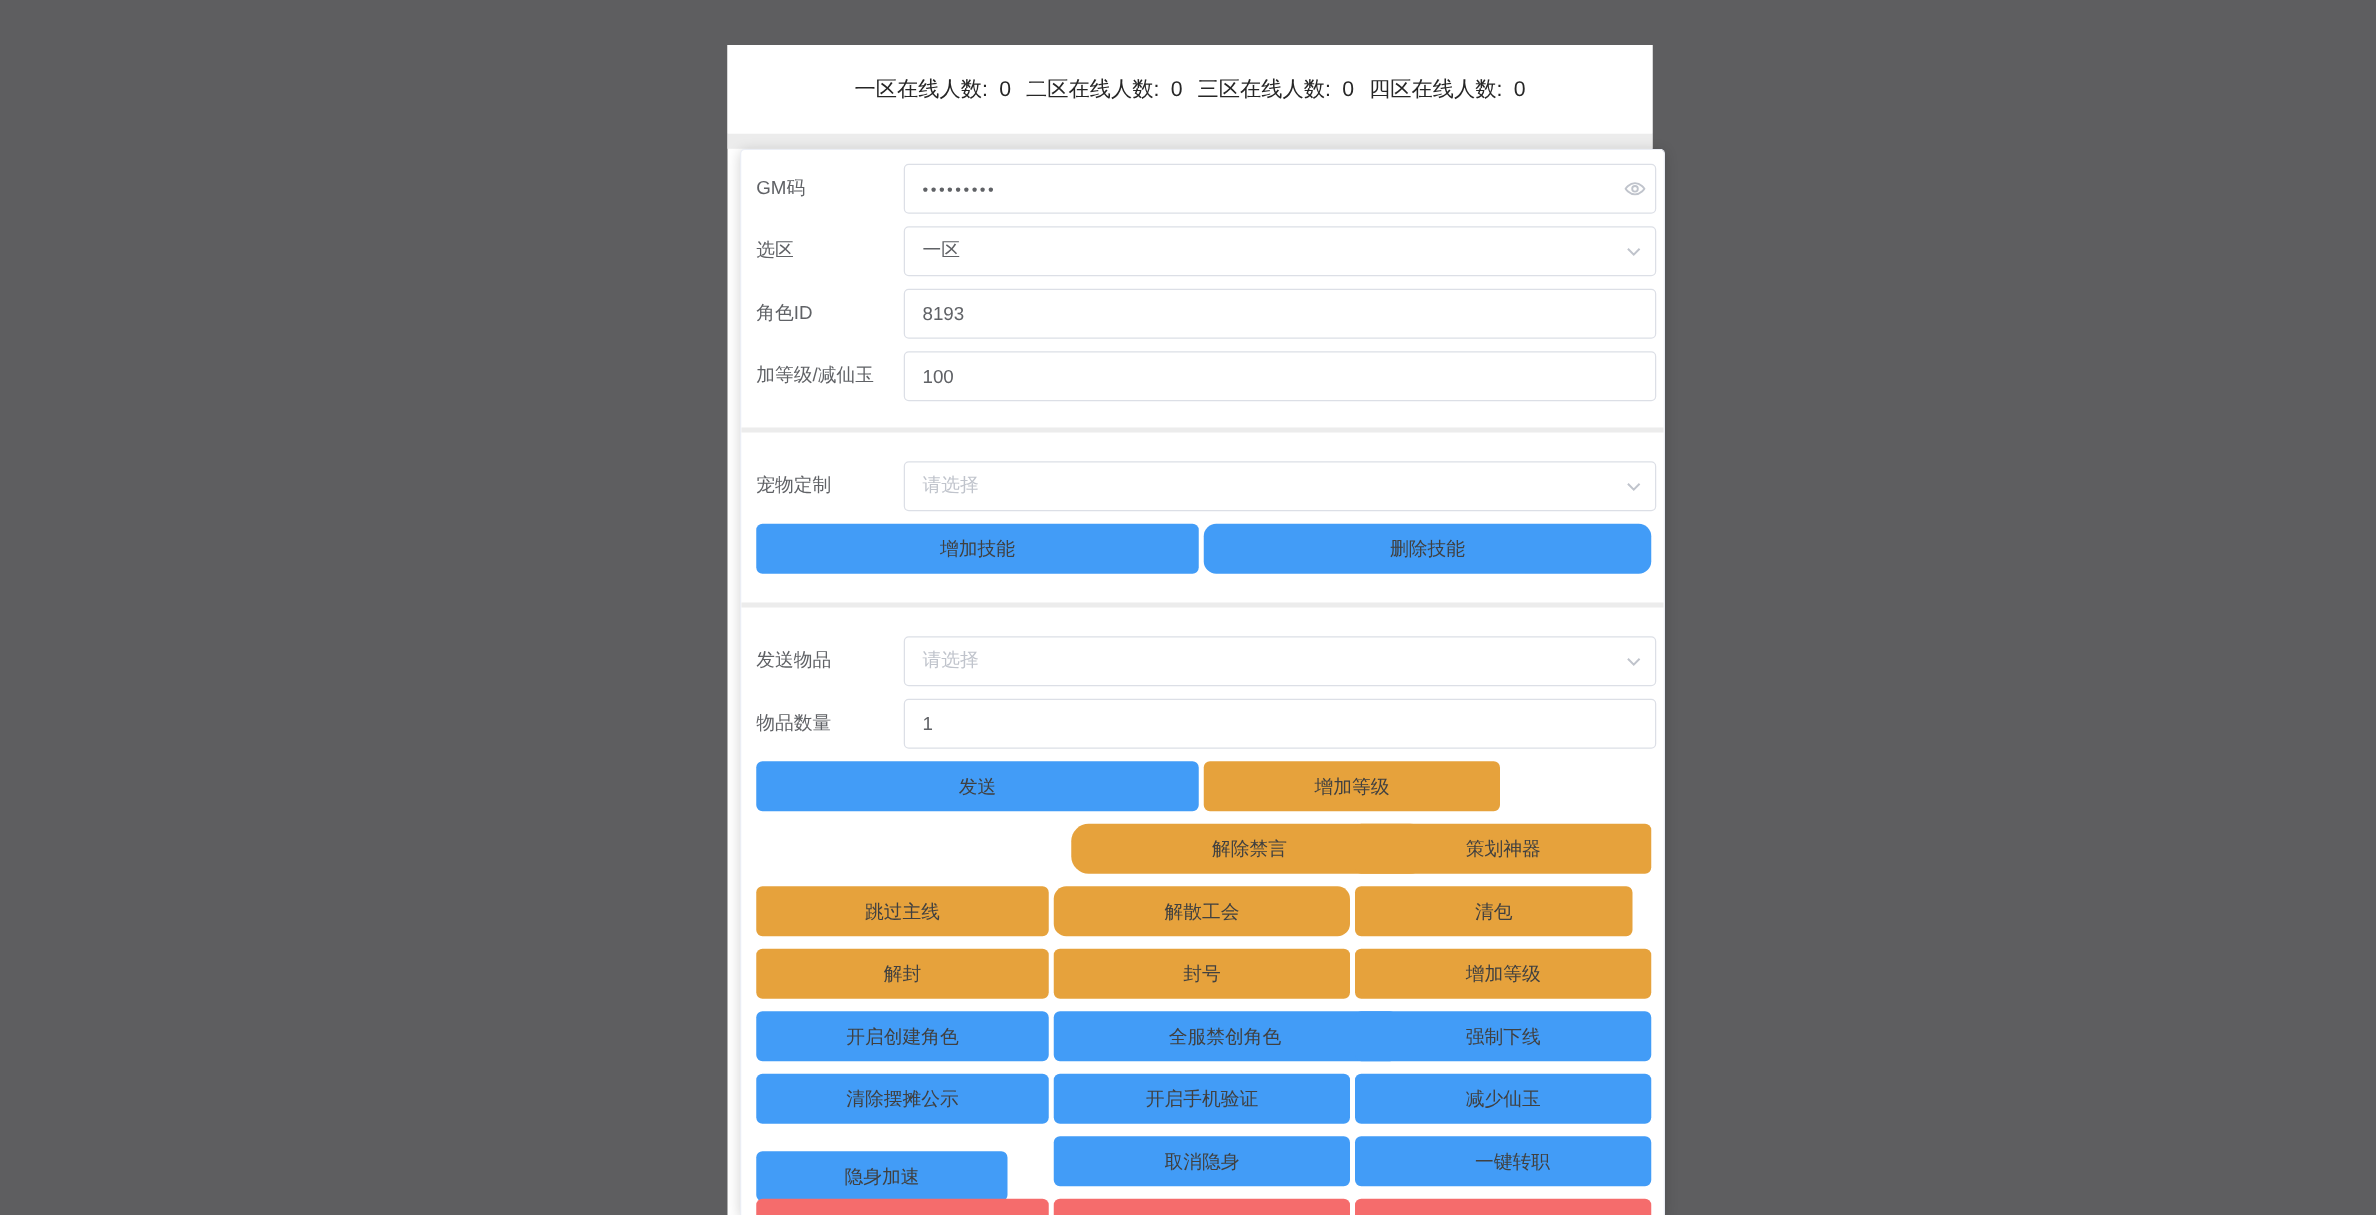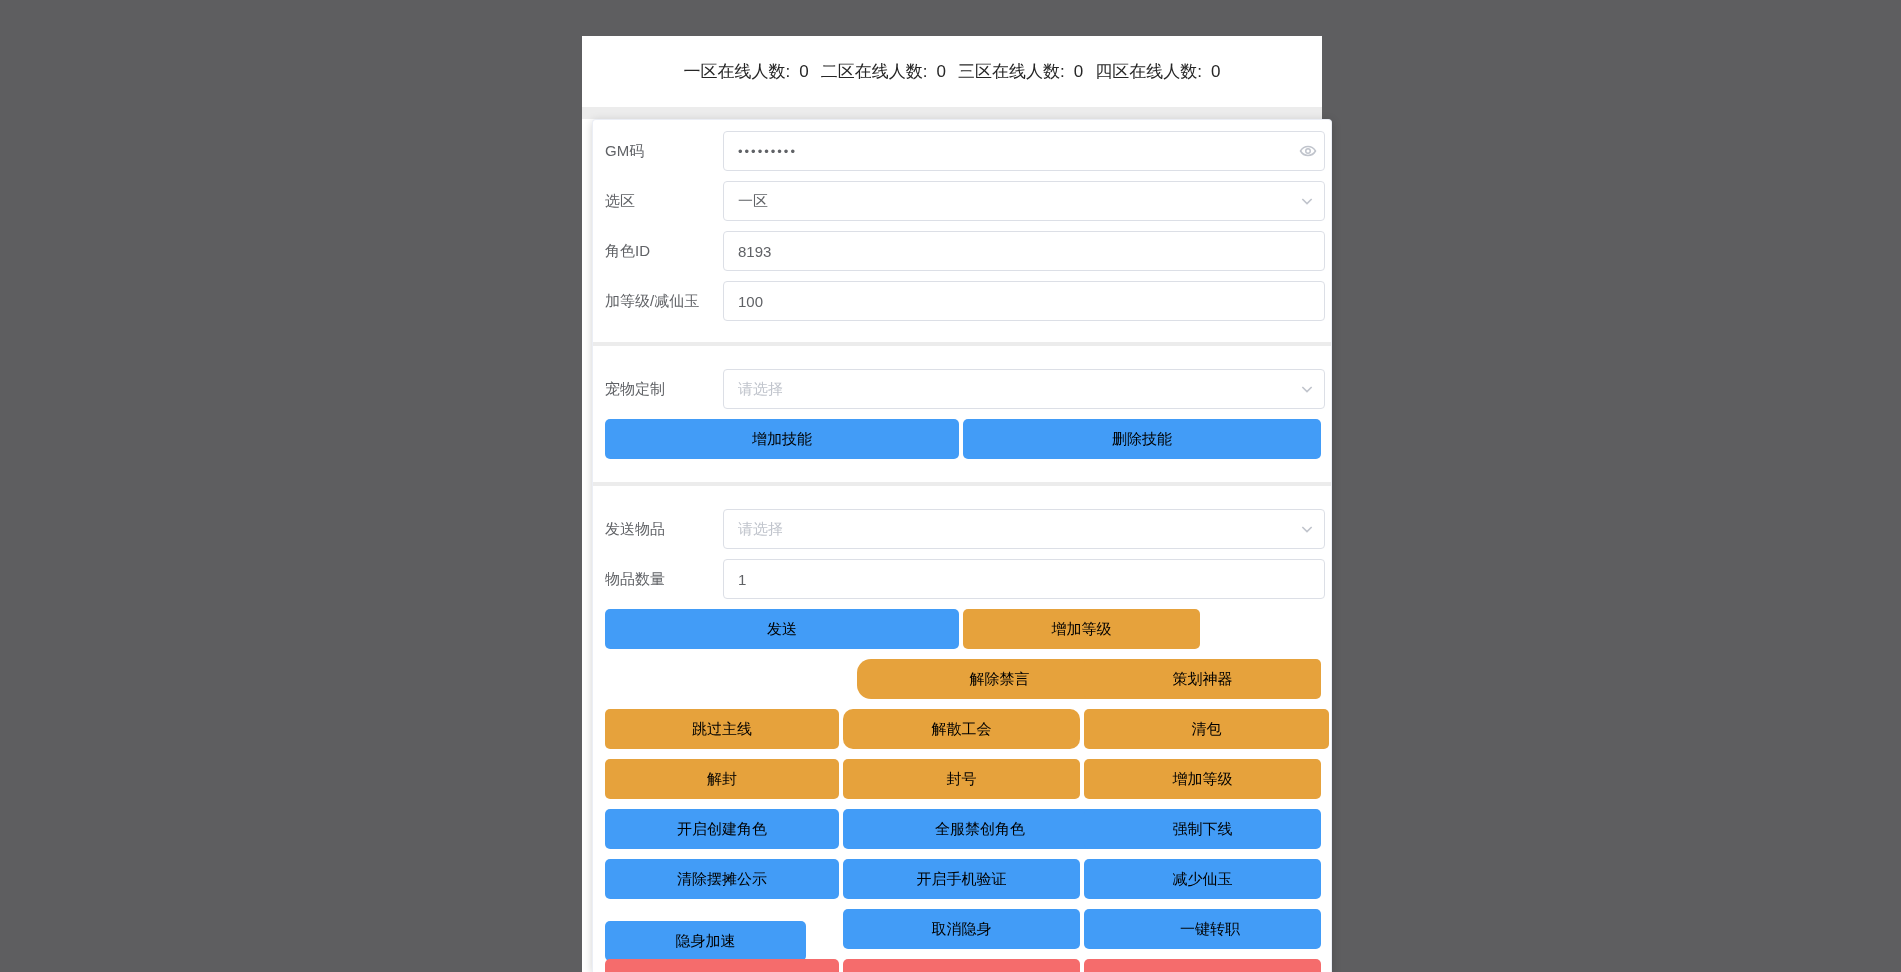--- a/index.html
+++ b/index.html
@@ -15,21 +15,21 @@
     box-shadow:0 2px 10px rgba(0,0,0,0.18);box-sizing:border-box;overflow:hidden;}
   .row-label{position:absolute;left:12px;width:114px;font-size:15px;color:#606266;
     line-height:40px;white-space:nowrap;overflow:hidden;}
   .field{position:absolute;left:130px;width:602px;height:40px;box-sizing:border-box;
     border:1px solid #dcdfe6;border-radius:4px;background:#fff;font-size:15px;color:#606266;
     padding:0 34px 0 14px;outline:none;font-family:inherit;}
   .select{line-height:38px;cursor:pointer;}
   .placeholder{color:#c0c4cc;}
   .field-icon{position:absolute;left:706px;width:18px;height:18px;pointer-events:auto;}
   .divider{position:absolute;left:0;width:100%;height:4px;background:#ececec;}
-  .btn{position:absolute;height:40px;border:none;border-radius:5px;color:#000000;
+  .btn{position:absolute;height:40px;border:none;border-radius:5px;color:#404040;
     font-size:15px;cursor:pointer;font-family:inherit;padding:0;}
   .primary{background:#429cf7;}
   .warning{background:#e6a23c;}
   .danger{background:#f56c6c;}
 </style>
 </head>
 <body>
 
 <div class="page">
 
@@ -88,21 +88,21 @@
     <div class="field select" style="top:249px">
       <span class="placeholder">请选择</span>
     </div>
     <span class="field-icon" style="top:261px">
       <svg width="16" height="16" viewBox="0 0 24 24" fill="none" stroke="#c0c4cc" stroke-width="2.4">
           <polyline points="5,9 12,16 19,9"></polyline>
         </svg>
     </span>
 
     <button class="btn primary" style="top:299px;left:12px;width:354px;">增加技能</button>
-    <button class="btn primary" style="top:299px;left:370px;width:358px;">删除技能</button>
+    <button class="btn primary" style="top:299px;left:370px;width:358px;border-radius:10px;">删除技能</button>
 
     <div class="divider" style="top:362px"></div>
 
     <span class="row-label" style="top:389px">发送物品</span>
     <div class="field select" style="top:389px">
       <span class="placeholder">请选择</span>
     </div>
     <span class="field-icon" style="top:401px">
       <svg width="16" height="16" viewBox="0 0 24 24" fill="none" stroke="#c0c4cc" stroke-width="2.4">
           <polyline points="5,9 12,16 19,9"></polyline>
@@ -113,21 +113,21 @@
     <input class="field" style="top: 439px;" type="text" value="1">
 
     <button class="btn primary" style="top:489px;left:12px;width:354px;">发送</button>
     <button class="btn warning" style="top:489px;left:370px;width:237px;">增加等级</button>
 
     <button class="btn warning" style="top:539px;left:264px;width:285px;border-radius:14px;">解除禁言</button>
     <button class="btn warning" style="top:539px;left:491px;width:237px;">策划神器</button>
 
     <button class="btn warning" style="top:589px;left:12px;width:234px;">跳过主线</button>
     <button class="btn warning" style="top:589px;left:250px;width:237px;border-radius:10px;">解散工会</button>
-    <button class="btn warning" style="top:589px;left:491px;width:245px;">清包</button>
+    <button class="btn warning" style="top:589px;left:491px;width:222px;">清包</button>
 
     <button class="btn warning" style="top:639px;left:12px;width:234px;">解封</button>
     <button class="btn warning" style="top:639px;left:250px;width:237px;">封号</button>
     <button class="btn warning" style="top:639px;left:491px;width:237px;">增加等级</button>
 
     <button class="btn primary" style="top:689px;left:12px;width:234px;">开启创建角色</button>
     <button class="btn primary" style="top:689px;left:250px;width:274px;">全服禁创角色</button>
     <button class="btn primary" style="top:689px;left:491px;width:237px;">强制下线</button>
 
     <button class="btn primary" style="top:739px;left:12px;width:234px;">清除摆摊公示</button>

